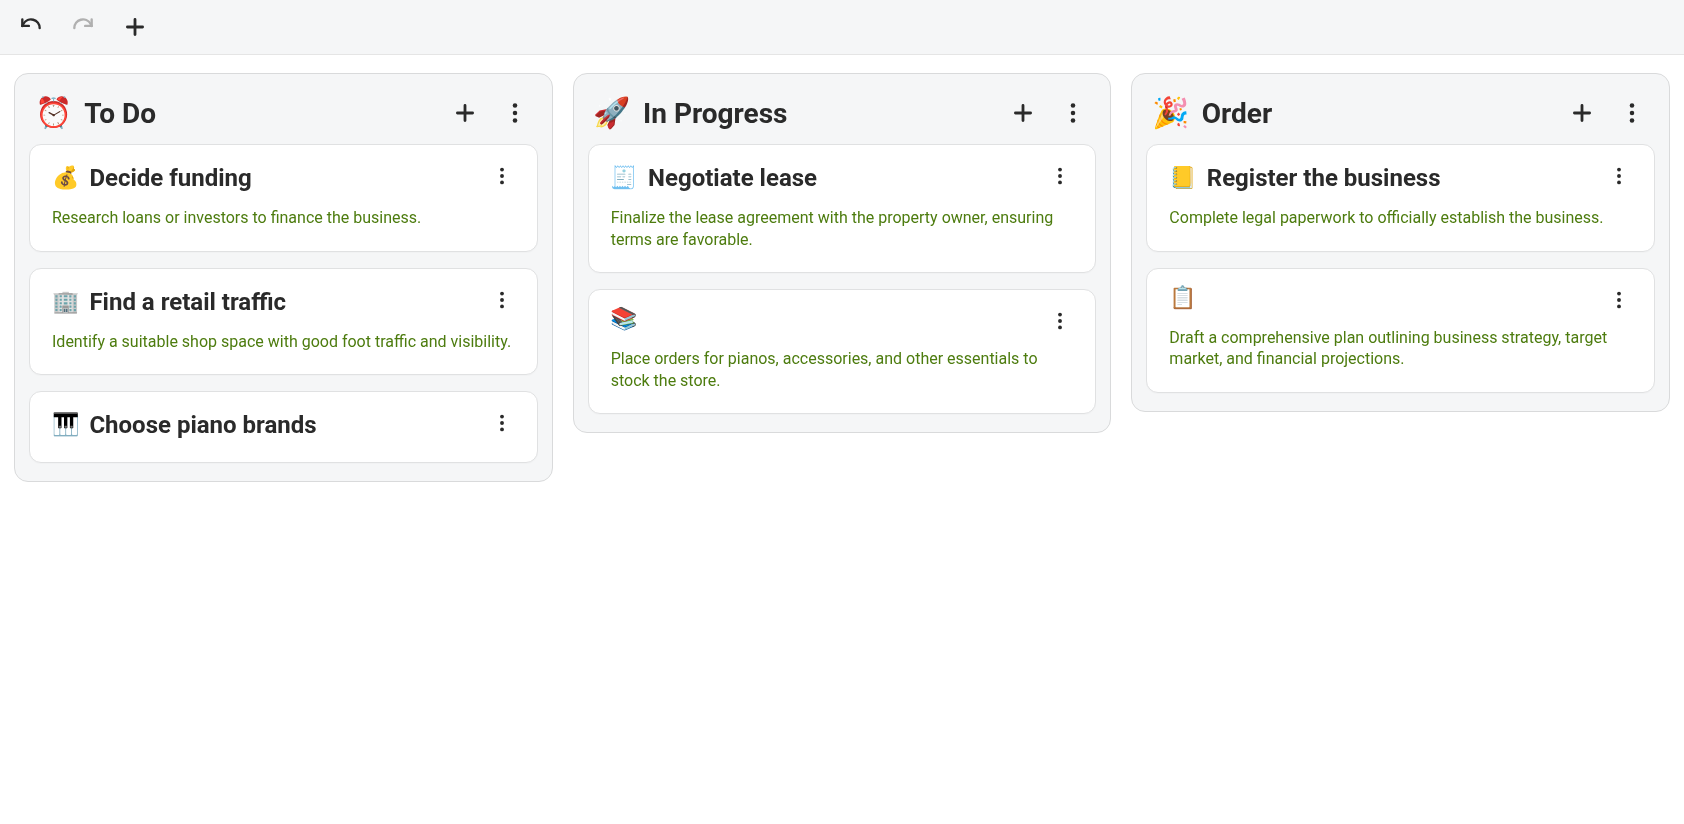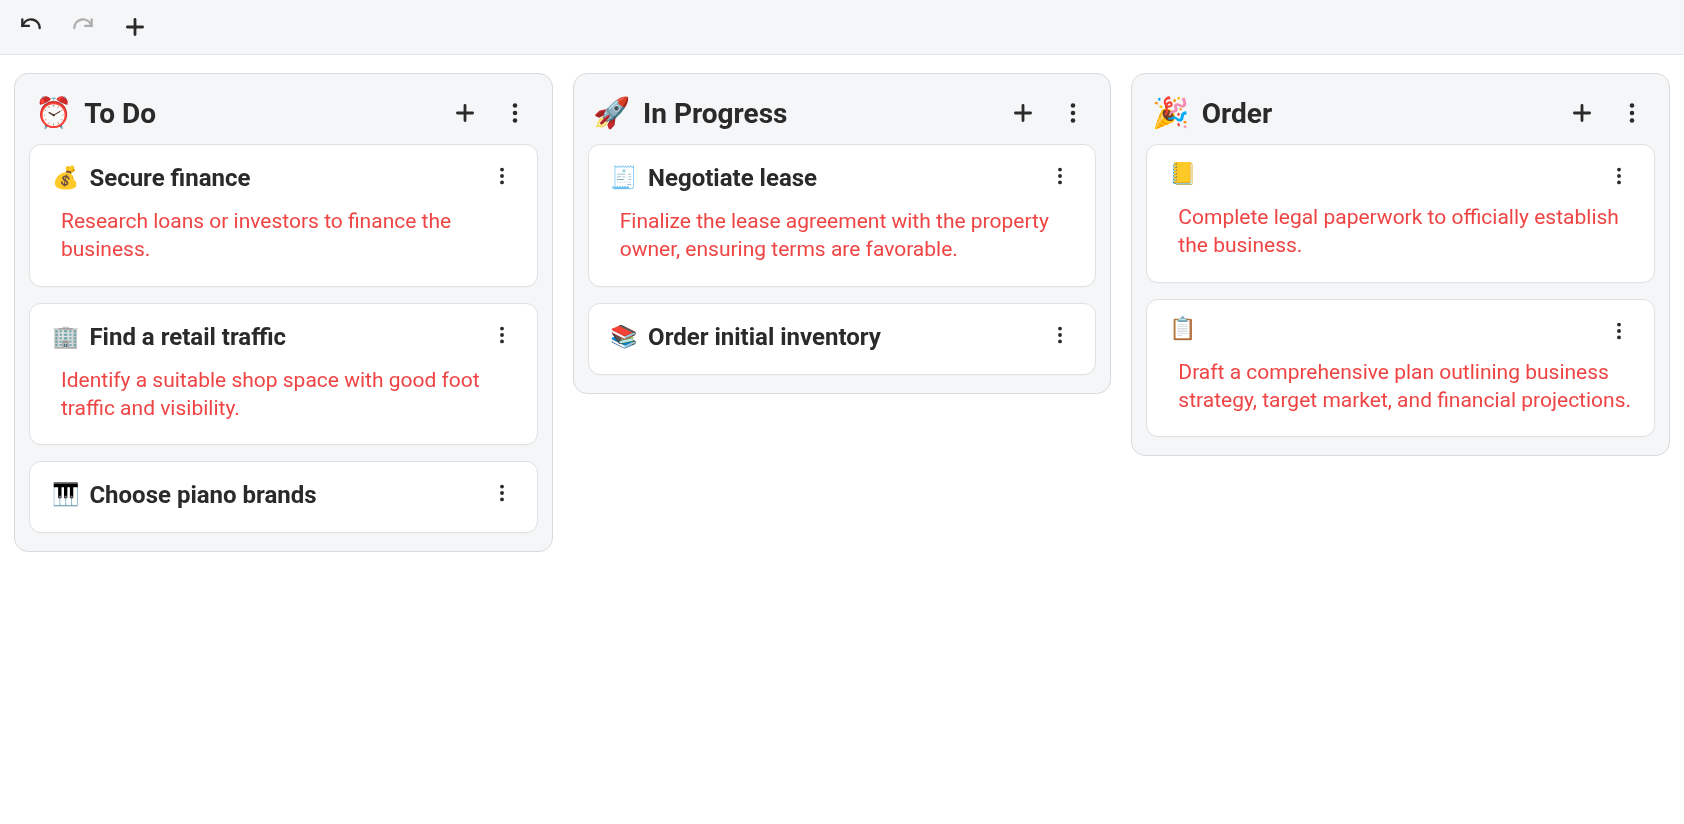--- a/index.html
+++ b/index.html
@@ -128,24 +128,23 @@
       padding: 2px;
       color: #2a2a2a;
       display: flex;
     }
     .card-menu svg {
       width: 22px;
       height: 22px;
     }
     .card-desc {
       margin-top: 14px;
-      font-size: 21px;
-      color: #ef4444;
+      font-size: 16px;
+      color: #4d7c0f;
       line-height: 1.35;
-      margin-left: 9px;
     }
   </style>
 </head>
 <body>
 
 <div class="toolbar">
   <button class="toolbar-btn" title="Undo">
     <svg viewBox="0 0 24 24">
         <path fill="none" stroke="currentColor" stroke-width="2.2" stroke-linecap="round" d="M4 5v6h6"></path>
         <path fill="none" stroke="currentColor" stroke-width="2.2" stroke-linecap="round" d="M20 13a8 8 0 0 0-14.9-4L4 11"></path>
@@ -184,21 +183,21 @@
               <circle cx="12" cy="19" r="2.1" fill="currentColor"></circle>
             </svg>
           </button>
         </div>
       </div>
       <div class="cards">
         <div class="card">
           <div class="card-header">
             <div class="card-title">
               <span class="emoji">💰</span>
-              <span>Secure finance</span>
+              <span>Decide funding</span>
             </div>
             <button class="card-menu">
               <svg viewBox="0 0 24 24">
                 <circle cx="12" cy="5" r="2.1" fill="currentColor"></circle>
                 <circle cx="12" cy="12" r="2.1" fill="currentColor"></circle>
                 <circle cx="12" cy="19" r="2.1" fill="currentColor"></circle>
               </svg>
             </button>
           </div>
           <div class="card-desc">Research loans or investors to finance the business.</div>
@@ -271,30 +270,30 @@
                 <circle cx="12" cy="19" r="2.1" fill="currentColor"></circle>
               </svg>
             </button>
           </div>
           <div class="card-desc">Finalize the lease agreement with the property owner, ensuring terms are favorable.</div>
         </div>
         <div class="card">
           <div class="card-header">
             <div class="card-title">
               <span class="emoji">📚</span>
-              <span>Order initial inventory</span>
-            </div>
-            <button class="card-menu">
-              <svg viewBox="0 0 24 24">
-                <circle cx="12" cy="5" r="2.1" fill="currentColor"></circle>
-                <circle cx="12" cy="12" r="2.1" fill="currentColor"></circle>
-                <circle cx="12" cy="19" r="2.1" fill="currentColor"></circle>
-              </svg>
-            </button>
-          </div>
+            </div>
+            <button class="card-menu">
+              <svg viewBox="0 0 24 24">
+                <circle cx="12" cy="5" r="2.1" fill="currentColor"></circle>
+                <circle cx="12" cy="12" r="2.1" fill="currentColor"></circle>
+                <circle cx="12" cy="19" r="2.1" fill="currentColor"></circle>
+              </svg>
+            </button>
+          </div>
+          <div class="card-desc">Place orders for pianos, accessories, and other essentials to stock the store.</div>
         </div>
       </div>
     </div>
     <div class="column">
       <div class="column-header">
         <div class="column-title">
           <span class="emoji">🎉</span>
           <span>Order</span>
         </div>
         <div class="column-actions">
@@ -310,20 +309,21 @@
               <circle cx="12" cy="19" r="2.1" fill="currentColor"></circle>
             </svg>
           </button>
         </div>
       </div>
       <div class="cards">
         <div class="card">
           <div class="card-header">
             <div class="card-title">
               <span class="emoji">📒</span>
+              <span>Register the business</span>
             </div>
             <button class="card-menu">
               <svg viewBox="0 0 24 24">
                 <circle cx="12" cy="5" r="2.1" fill="currentColor"></circle>
                 <circle cx="12" cy="12" r="2.1" fill="currentColor"></circle>
                 <circle cx="12" cy="19" r="2.1" fill="currentColor"></circle>
               </svg>
             </button>
           </div>
           <div class="card-desc">Complete legal paperwork to officially establish the business.</div>

